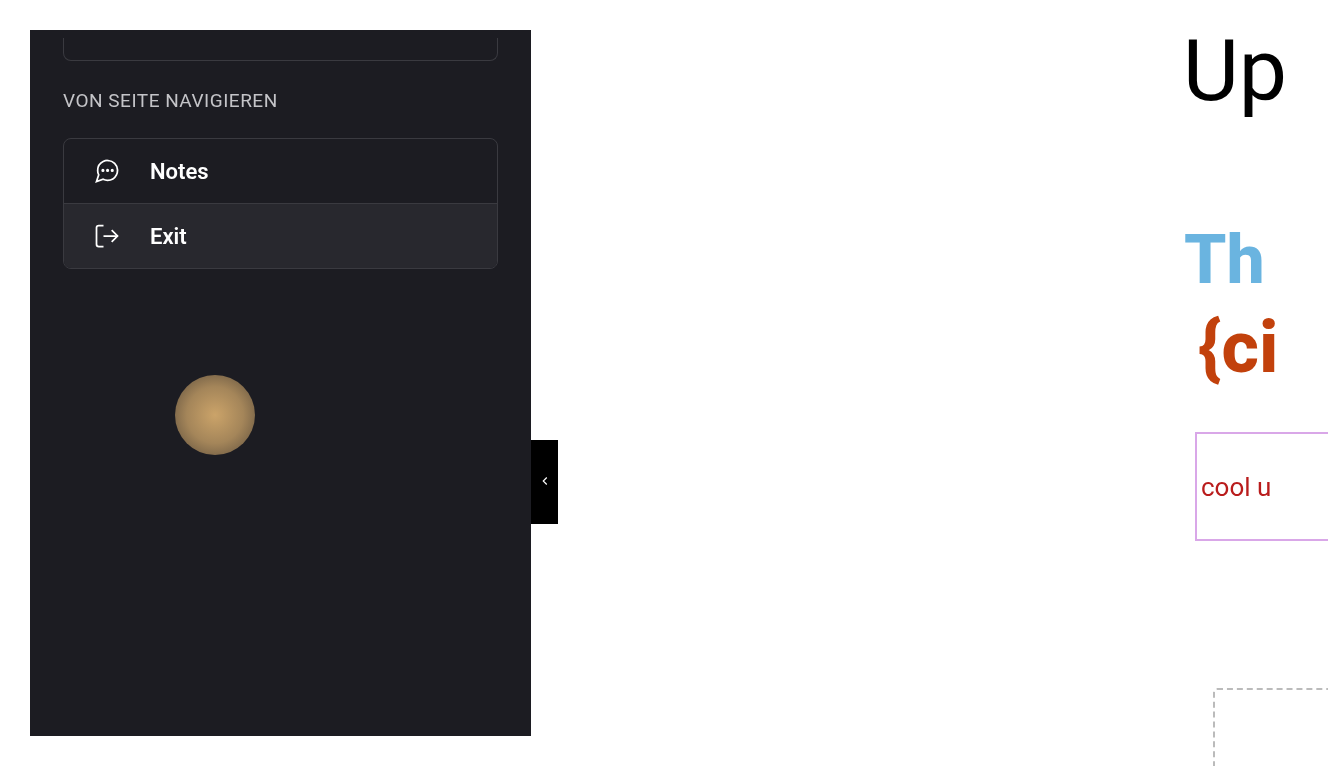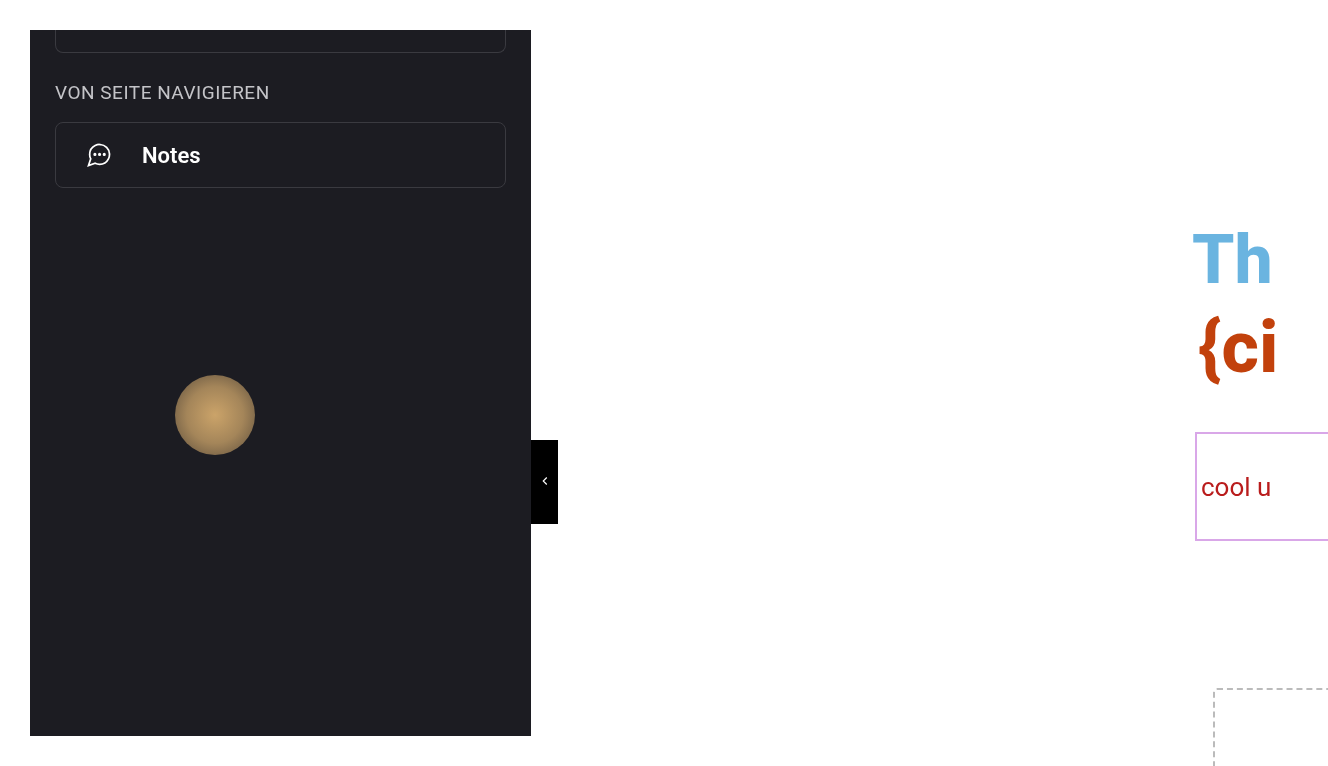--- a/index.html
+++ b/index.html
@@ -17,41 +17,41 @@
       position: relative;
     }
     
     .sidebar {
       position: absolute;
       left: 30px;
       top: 30px;
       width: 501px;
       height: 706px;
       background: #1c1c22;
-      padding: 0;
+      padding: 8px;
     }
     
     .top-box {
       margin: 0 25px;
       height: 23px;
       border: 1px solid #3a3a40;
       border-top: none;
       border-radius: 0 0 8px 8px;
     }
     
     .section-title {
       color: #c4c4c8;
       font-size: 19px;
       font-weight: 400;
       letter-spacing: 0.5px;
       padding: 28px 25px 18px 25px;
     }
     
     .nav-list {
-      margin: 0 25px;
+      margin: 8px 25px;
       border: 1px solid #3a3a40;
       border-radius: 8px;
       overflow: hidden;
     }
     
     .nav-item {
       display: flex;
       align-items: center;
       padding: 17px 28px;
       border-bottom: 1px solid #3a3a40;
@@ -139,21 +139,21 @@
       left: 0;
       font-size: 86px;
       font-weight: 400;
       color: #000000;
       white-space: nowrap;
     }
     
     .heading-blue-1 {
       position: absolute;
       top: 220px;
-      left: 9px;
+      left: 1px;
       font-size: 68px;
       font-weight: 800;
       color: #6ab4e0;
       white-space: nowrap;
     }
     
     .heading-blue-2 {
       position: absolute;
       top: 305px;
       left: 15px;
@@ -210,34 +210,45 @@
           <circle cx="8.5" cy="11.5" r="0.6" fill="#ffffff"></circle>
           <circle cx="12.5" cy="11.5" r="0.6" fill="#ffffff"></circle>
           <circle cx="16.5" cy="11.5" r="0.6" fill="#ffffff"></circle>
         </svg>
       </span>
       <span class="nav-label">Notes</span>
     </div>
 
 
 
+    <div class="nav-item highlighted">
+      <span class="nav-icon">
+        <svg viewBox="0 0 24 24">
+          <path d="M9 21H5a2 2 0 0 1-2-2V5a2 2 0 0 1 2-2h4"></path>
+          <polyline points="16 17 21 12 16 7"></polyline>
+          <line x1="21" y1="12" x2="9" y2="12"></line>
+        </svg>
+      </span>
+      <span class="nav-label">Exit</span>
+    </div>
 
   </div>
 
   <div class="click-marker"></div>
 </div>
 
 <div class="collapse-handle">
   <span>
     <svg viewBox="0 0 24 24">
       <polyline points="15 18 9 12 15 6"></polyline>
     </svg>
   </span>
 </div>
 
 <div class="right-content">
+  <div class="heading-large">Up</div>
   <div class="heading-blue-1">Th</div>
   <div class="heading-blue-2">{ci</div>
   <div class="input-box">
     <span class="input-text">cool u</span>
   </div>
   <div class="dashed-box"></div>
 </div>
 
 </body></html>

